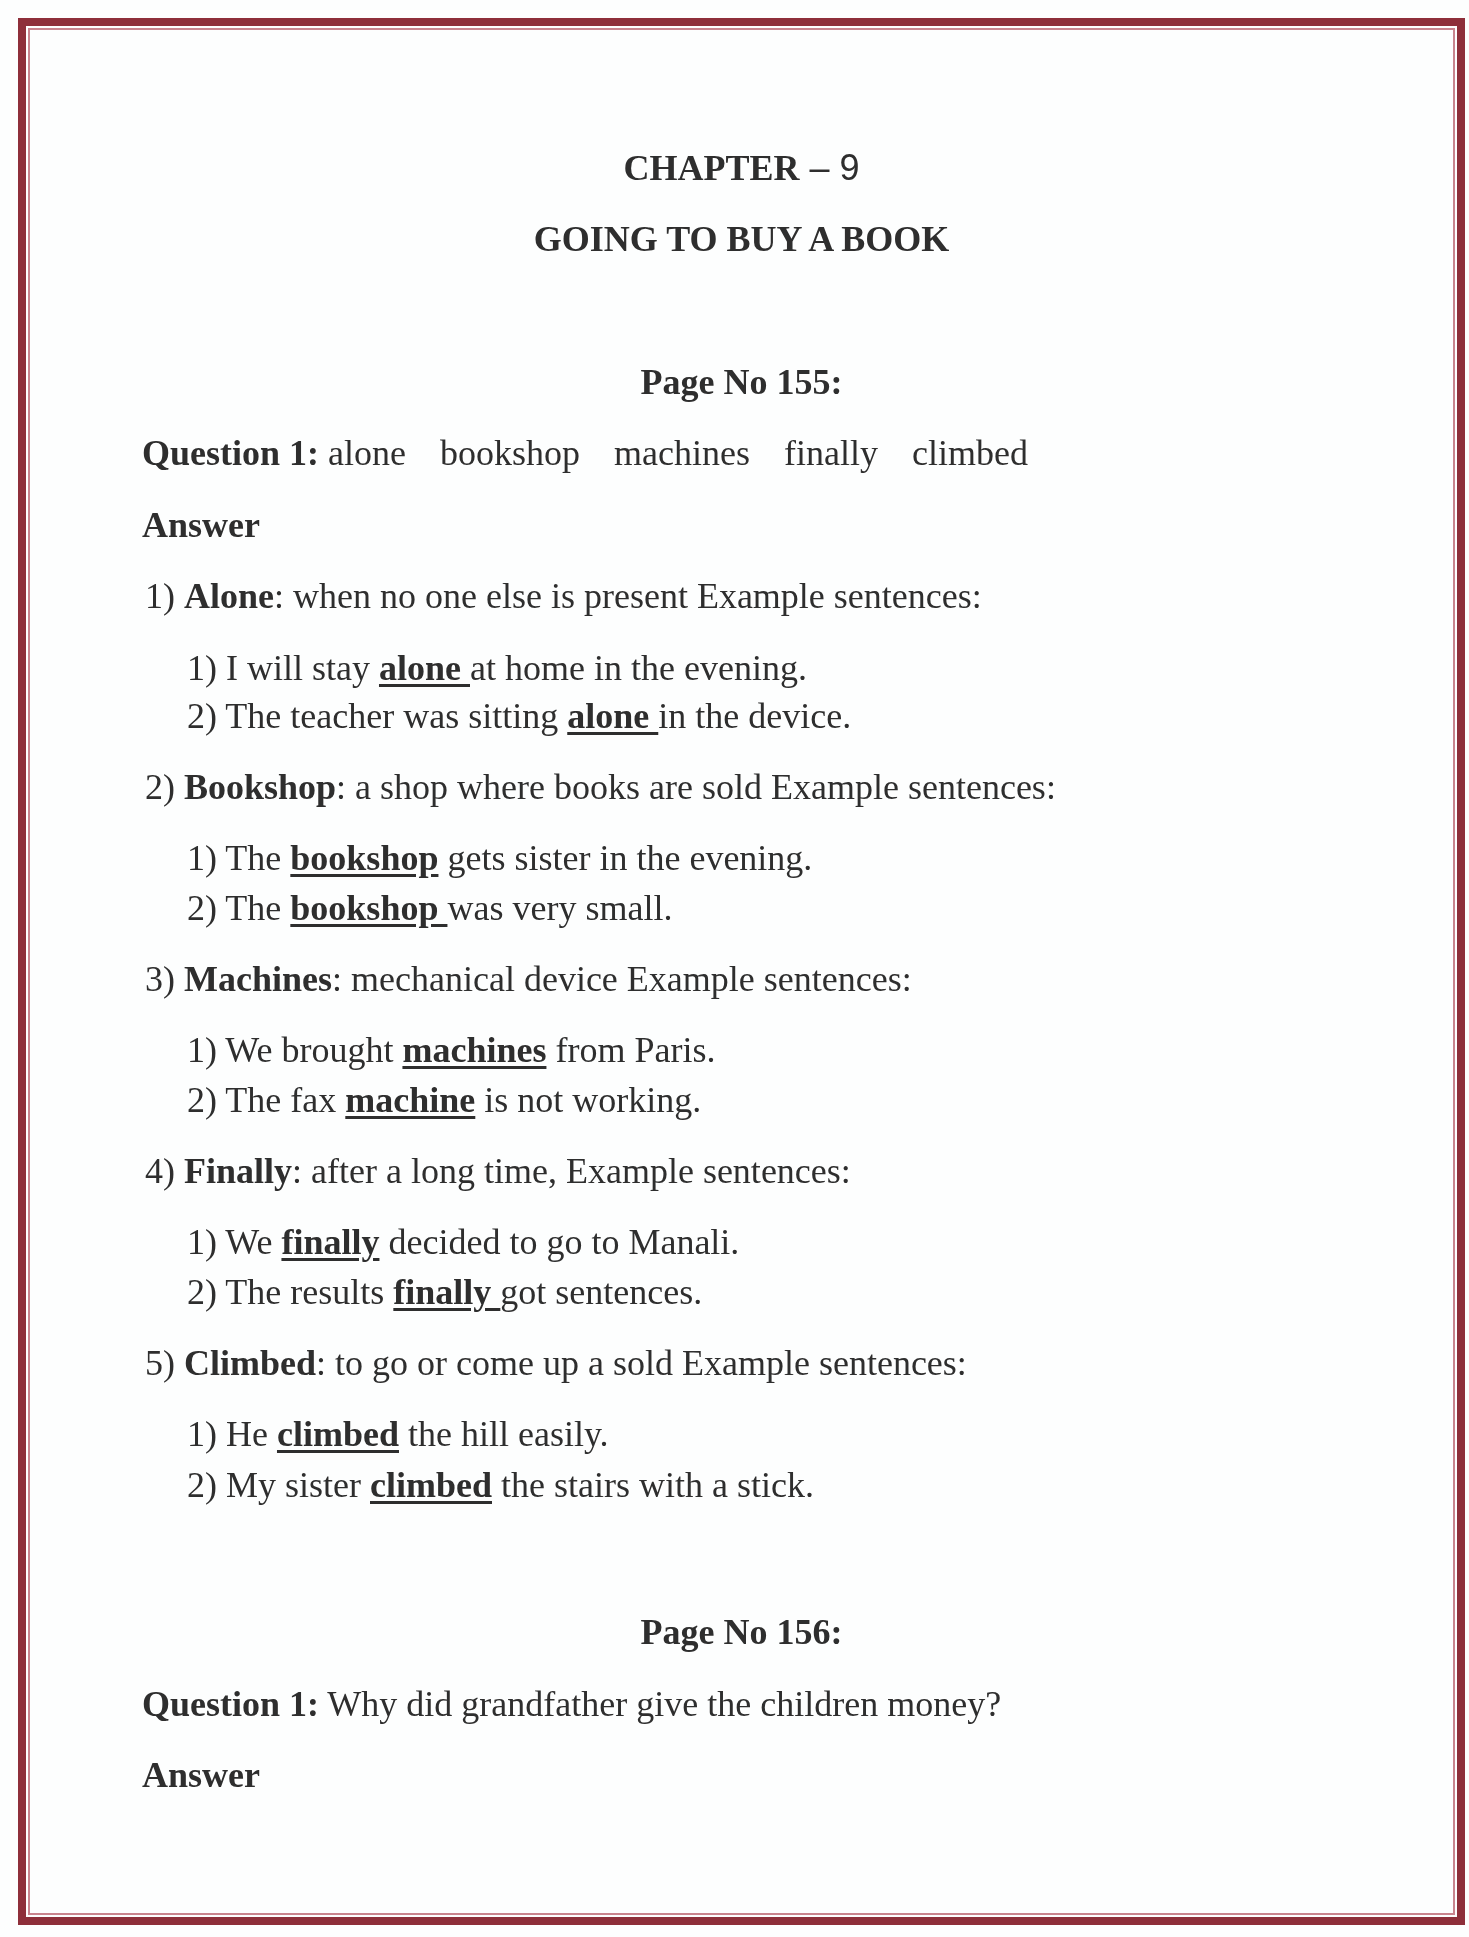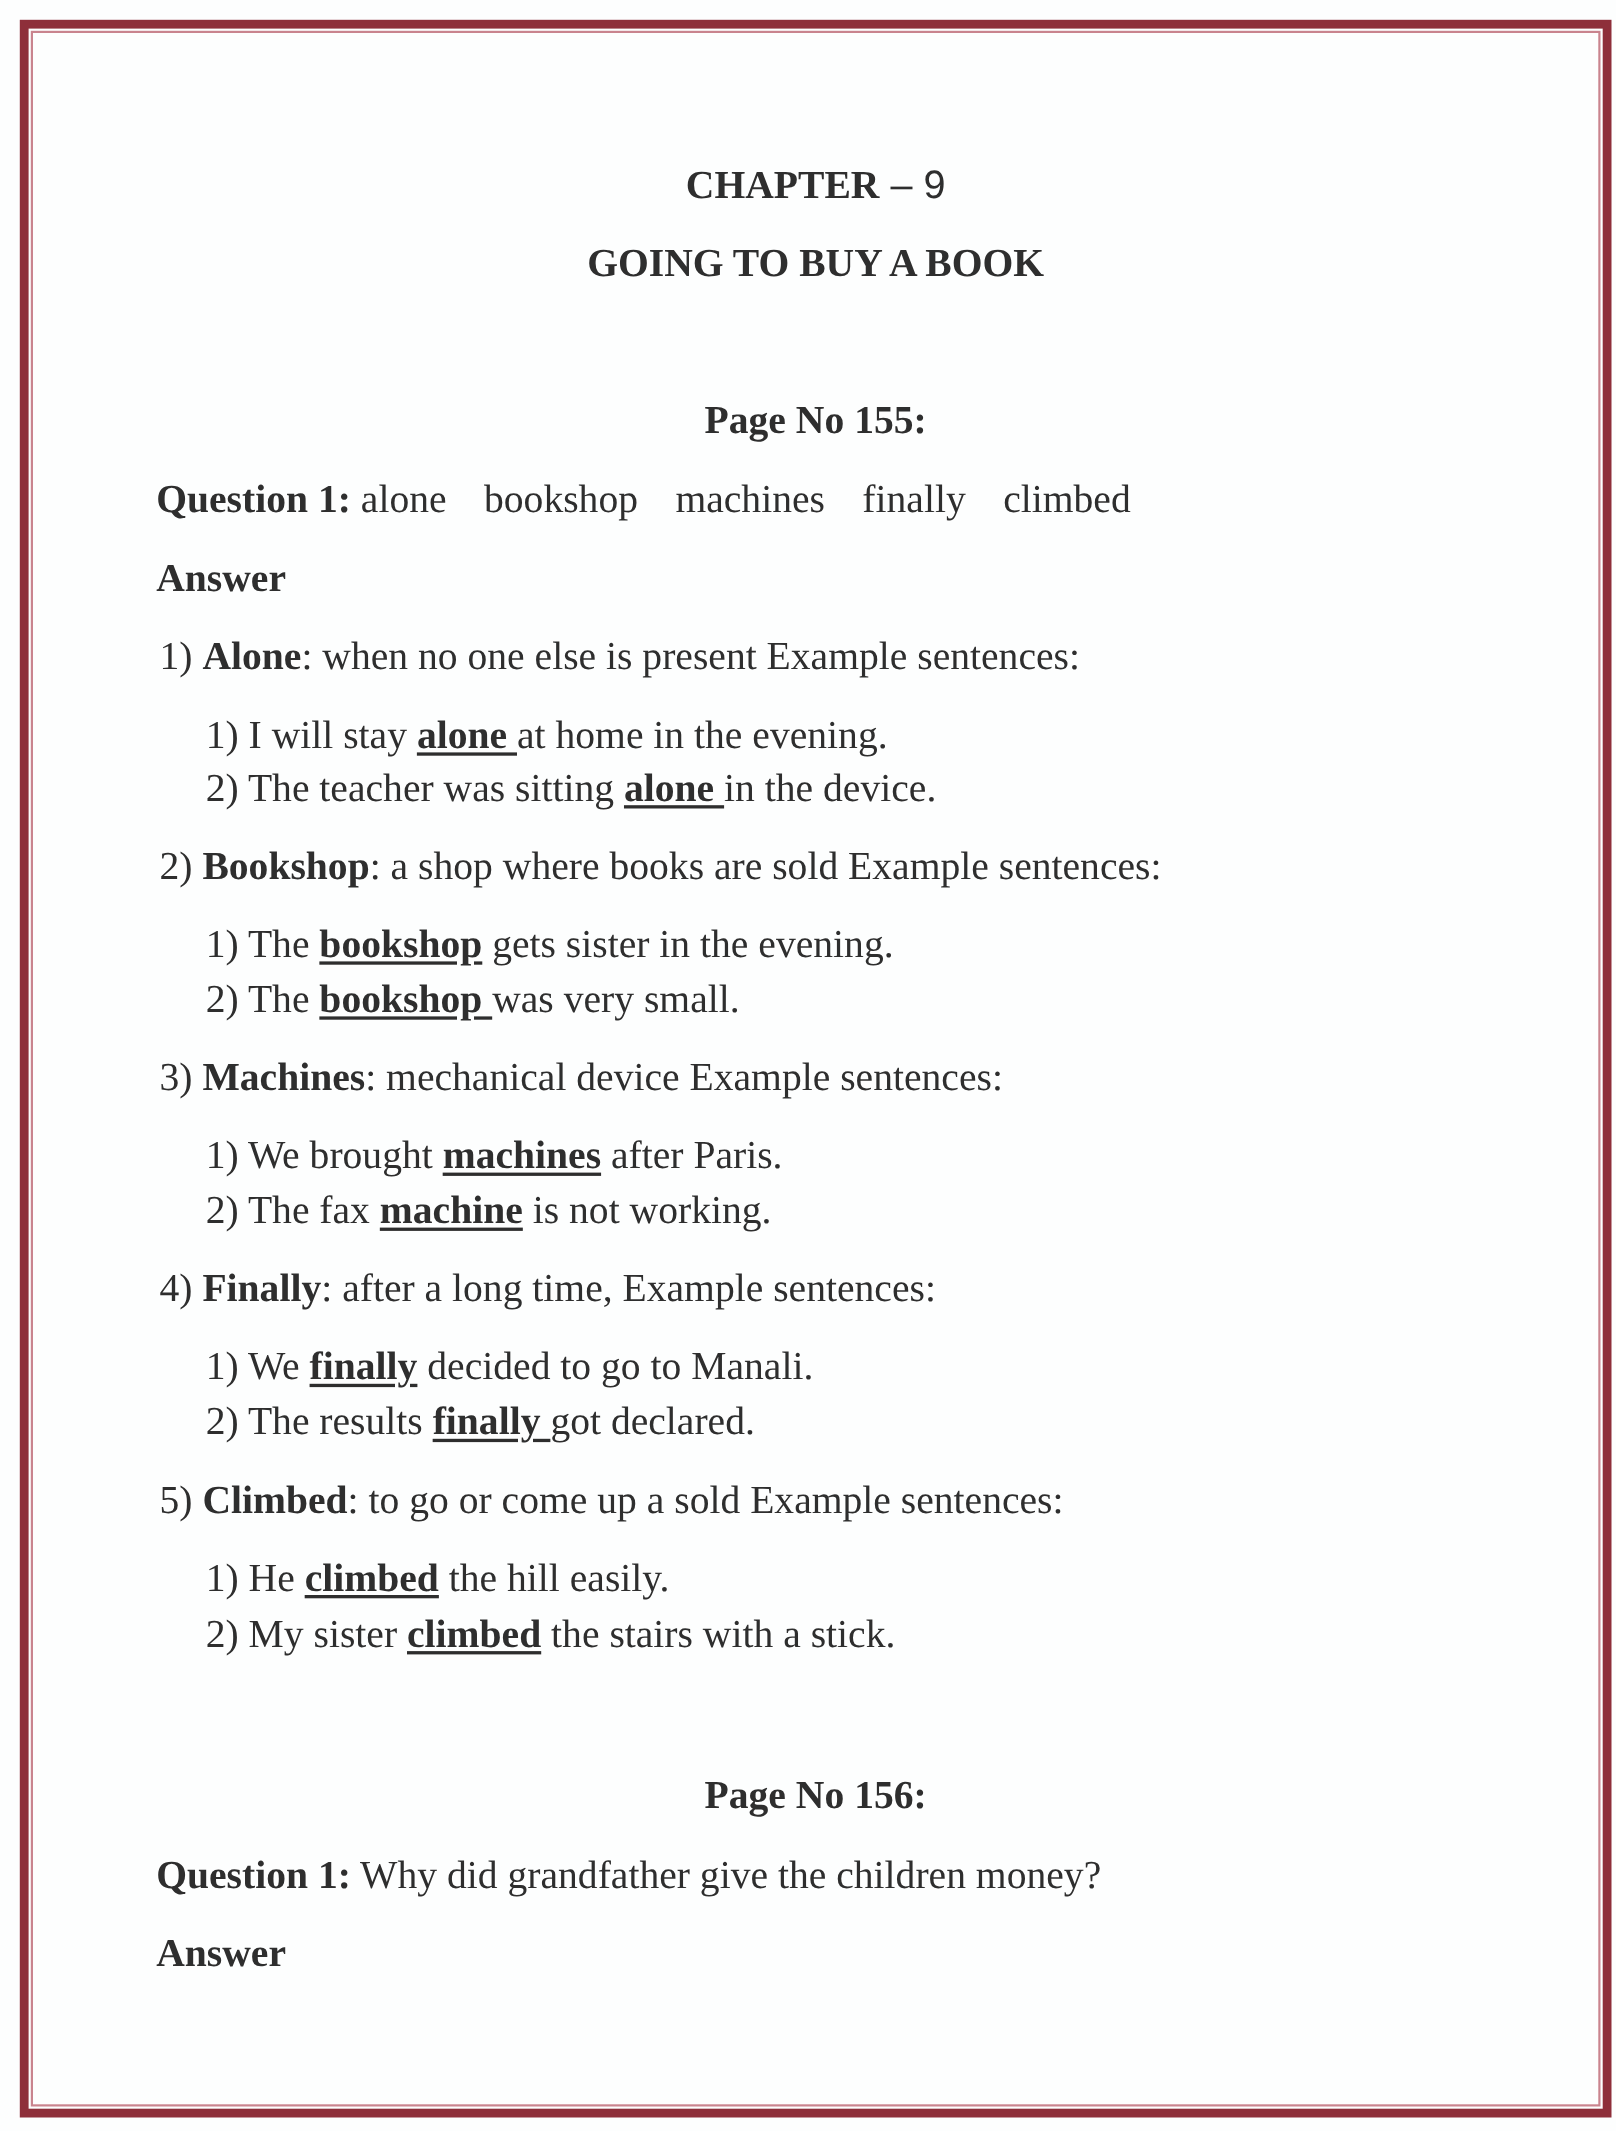--- a/index.html
+++ b/index.html
@@ -41,26 +41,26 @@
 
 <div class="line" style="top:578px; left:145px;"><span>1)</span> <span class="b">Alone</span><span>: when no one else is present Example sentences:</span></div>
 <div class="line" style="top:650px; left:187px;"><span>1)</span> <span>I will stay </span><span class="ul">alone </span><span>at home in the evening.</span></div>
 <div class="line" style="top:698px; left:187px;"><span>2)</span> <span>The teacher was sitting </span><span class="ul">alone </span><span>in the device.</span></div>
 
 <div class="line" style="top:769px; left:145px;"><span>2)</span> <span class="b">Bookshop</span><span>: a shop where books are sold Example sentences:</span></div>
 <div class="line" style="top:840px; left:187px;"><span>1)</span> <span>The </span><span class="ul">bookshop</span><span> gets sister in the evening.</span></div>
 <div class="line" style="top:890px; left:187px;font-family:Liberation Serif, serif;"><span>2)</span> <span>The </span><span class="ul">bookshop </span><span>was very small.</span></div>
 
 <div class="line" style="top:961px; left:145px;"><span>3)</span> <span class="b">Machines</span><span>: mechanical device Example sentences:</span></div>
-<div class="line" style="top:1032px; left:187px;"><span>1)</span> <span>We brought </span><span class="ul">machines</span><span> after Paris.</span></div>
+<div class="line" style="top:1032px; left:187px;"><span>1)</span> <span>We brought </span><span class="ul">machines</span><span> from Paris.</span></div>
 <div class="line" style="top:1082px; left:187px;"><span>2)</span> <span>The fax </span><span class="ul">machine</span><span> is not working.</span></div>
 
 <div class="line" style="top:1153px; left:145px;"><span>4)</span> <span class="b">Finally</span><span>: after a long time, Example sentences:</span></div>
 <div class="line" style="top:1224px; left:187px;"><span>1)</span> <span>We </span><span class="ul">finally</span><span> decided to go to Manali.</span></div>
-<div class="line" style="top:1274px; left:187px;"><span>2)</span> <span>The results </span><span class="ul">finally </span><span>got declared.</span></div>
+<div class="line" style="top:1274px; left:187px;"><span>2)</span> <span>The results </span><span class="ul">finally </span><span>got sentences.</span></div>
 
 <div class="line" style="top:1345px; left:145px;"><span>5)</span> <span class="b">Climbed</span><span>: to go or come up a sold Example sentences:</span></div>
 <div class="line" style="top:1416px; left:187px;"><span>1)</span> <span>He </span><span class="ul">climbed</span><span> the hill easily.</span></div>
 <div class="line" style="top:1467px; left:187px;"><span>2)</span> <span>My sister </span><span class="ul">climbed</span><span> the stairs with a stick.</span></div>
 
 <div class="line center b" style="top:1614px">Page No 156:</div>
 <div class="line" style="top:1686px; left:142px;text-align:center;"><span class="b">Question 1:</span><span> Why did grandfather give the children money?</span></div>
 <div class="line b" style="top:1757px; left:142px;">Answer</div>
 
 </body></html>

